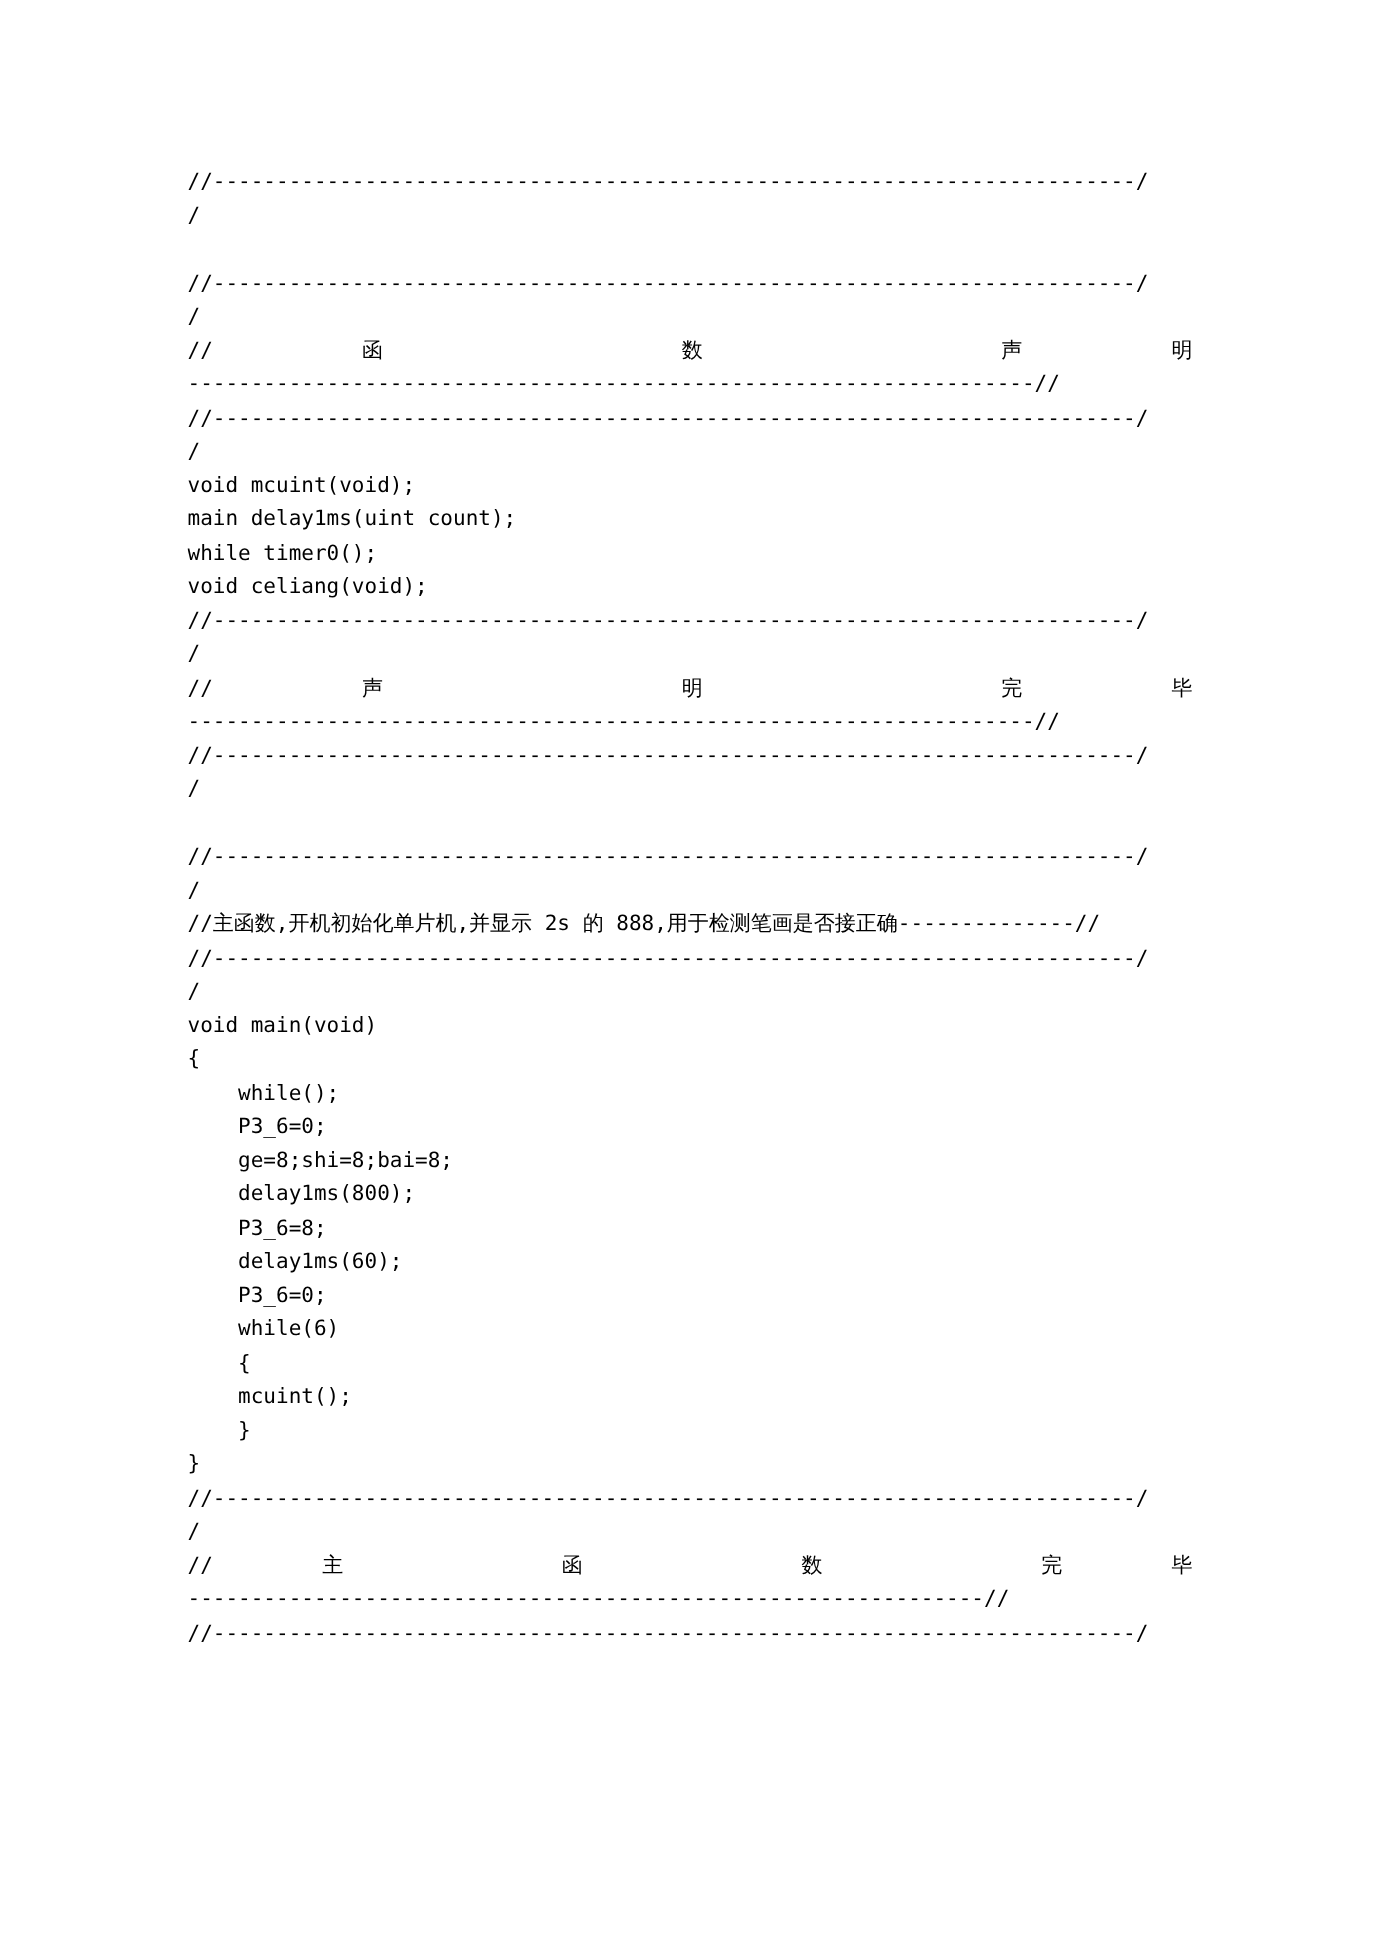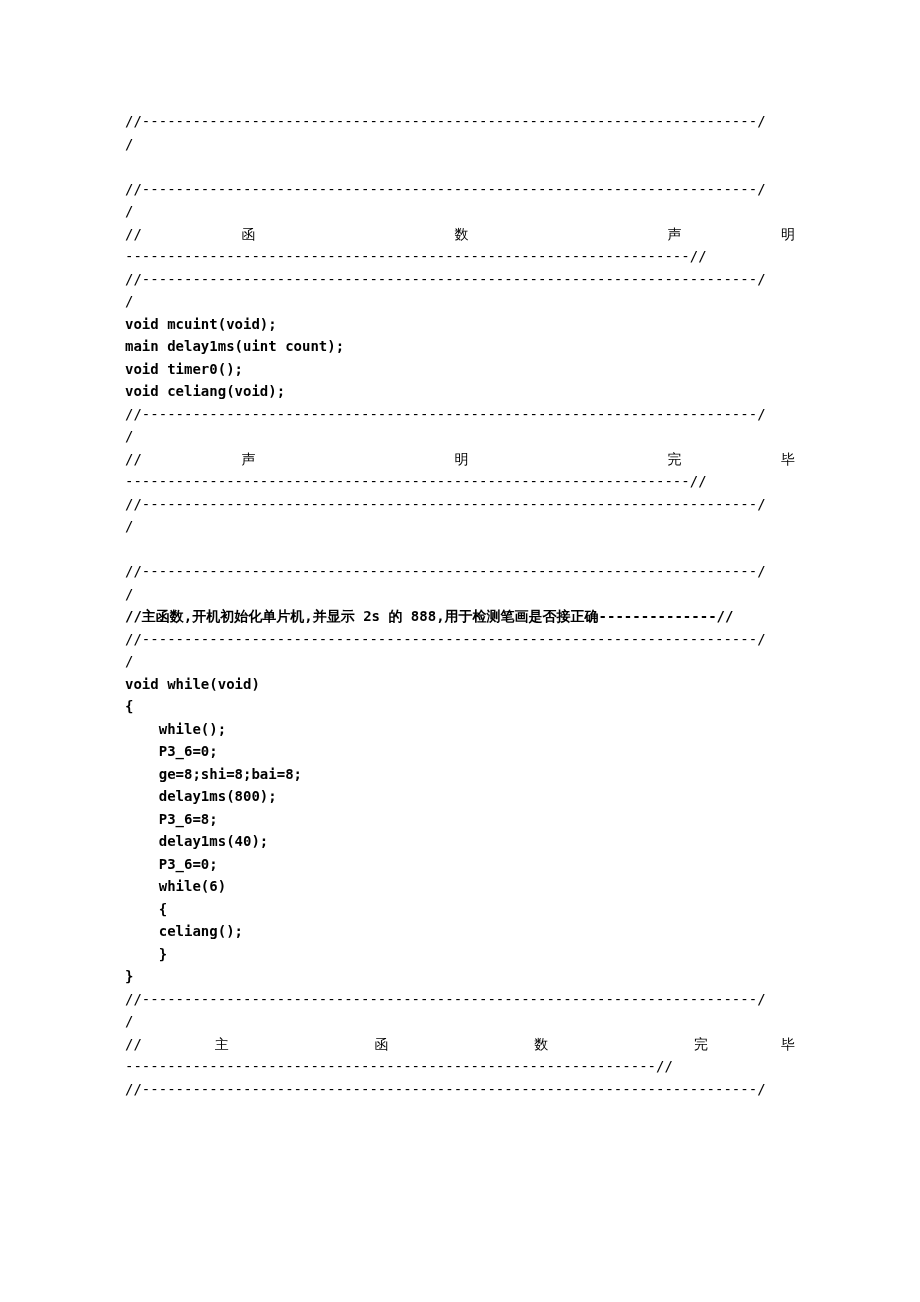--- a/index.html
+++ b/index.html
@@ -10,21 +10,20 @@
     padding: 110px 125px 0 125px;
     font-family: "SimSun", "NSimSun", "Songti SC", monospace;
     font-size: 14px;
     line-height: 22.5px;
     color: #000;
     overflow: hidden;
   }
   .line {
     white-space: pre;
     overflow: hidden;
-    font-weight: bold;
   }
   
   .divider {
     display: block;
   }
   .divider .row1 { display: block; white-space: pre; }
   .divider .row2 { display: block; white-space: pre; }
   
   .justified {
     display: flex;
@@ -69,21 +68,21 @@
   <span class="row1">-------------------------------------------------------------------//</span>
 </div>
 
 <div class="divider">
   <span class="row1">//-------------------------------------------------------------------------/</span>
   <span class="row2">/</span>
 </div>
 
 <div class="line">void mcuint(void);</div>
 <div class="line">main delay1ms(uint count);</div>
-<div class="line">void timer0();</div>
+<div class="line">while timer0();</div>
 <div class="line">void celiang(void);</div>
 
 <div class="divider">
   <span class="row1">//-------------------------------------------------------------------------/</span>
   <span class="row2">/</span>
 </div>
 
 <div class="justified">
   <span class="lead">//</span>
   <span class="chars">
@@ -109,32 +108,32 @@
   <span class="row2">/</span>
 </div>
 
 <div class="line">//主函数,开机初始化单片机,并显示 2s 的 888,用于检测笔画是否接正确--------------//</div>
 
 <div class="divider">
   <span class="row1">//-------------------------------------------------------------------------/</span>
   <span class="row2">/</span>
 </div>
 
-<div class="line">void while(void)</div>
+<div class="line">void main(void)</div>
 <div class="line">{</div>
 <div class="line">    while();</div>
 <div class="line">    P3_6=0;</div>
 <div class="line">    ge=8;shi=8;bai=8;</div>
 <div class="line">    delay1ms(800);</div>
 <div class="line">    P3_6=8;</div>
-<div class="line">    delay1ms(40);</div>
+<div class="line">    delay1ms(60);</div>
 <div class="line">    P3_6=0;</div>
 <div class="line">    while(6)</div>
 <div class="line">    {</div>
-<div class="line">    celiang();</div>
+<div class="line">    mcuint();</div>
 <div class="line">    }</div>
 <div class="line">}</div>
 
 <div class="divider">
   <span class="row1">//-------------------------------------------------------------------------/</span>
   <span class="row2">/</span>
 </div>
 
 <div class="justified">
   <span class="lead">//</span>

